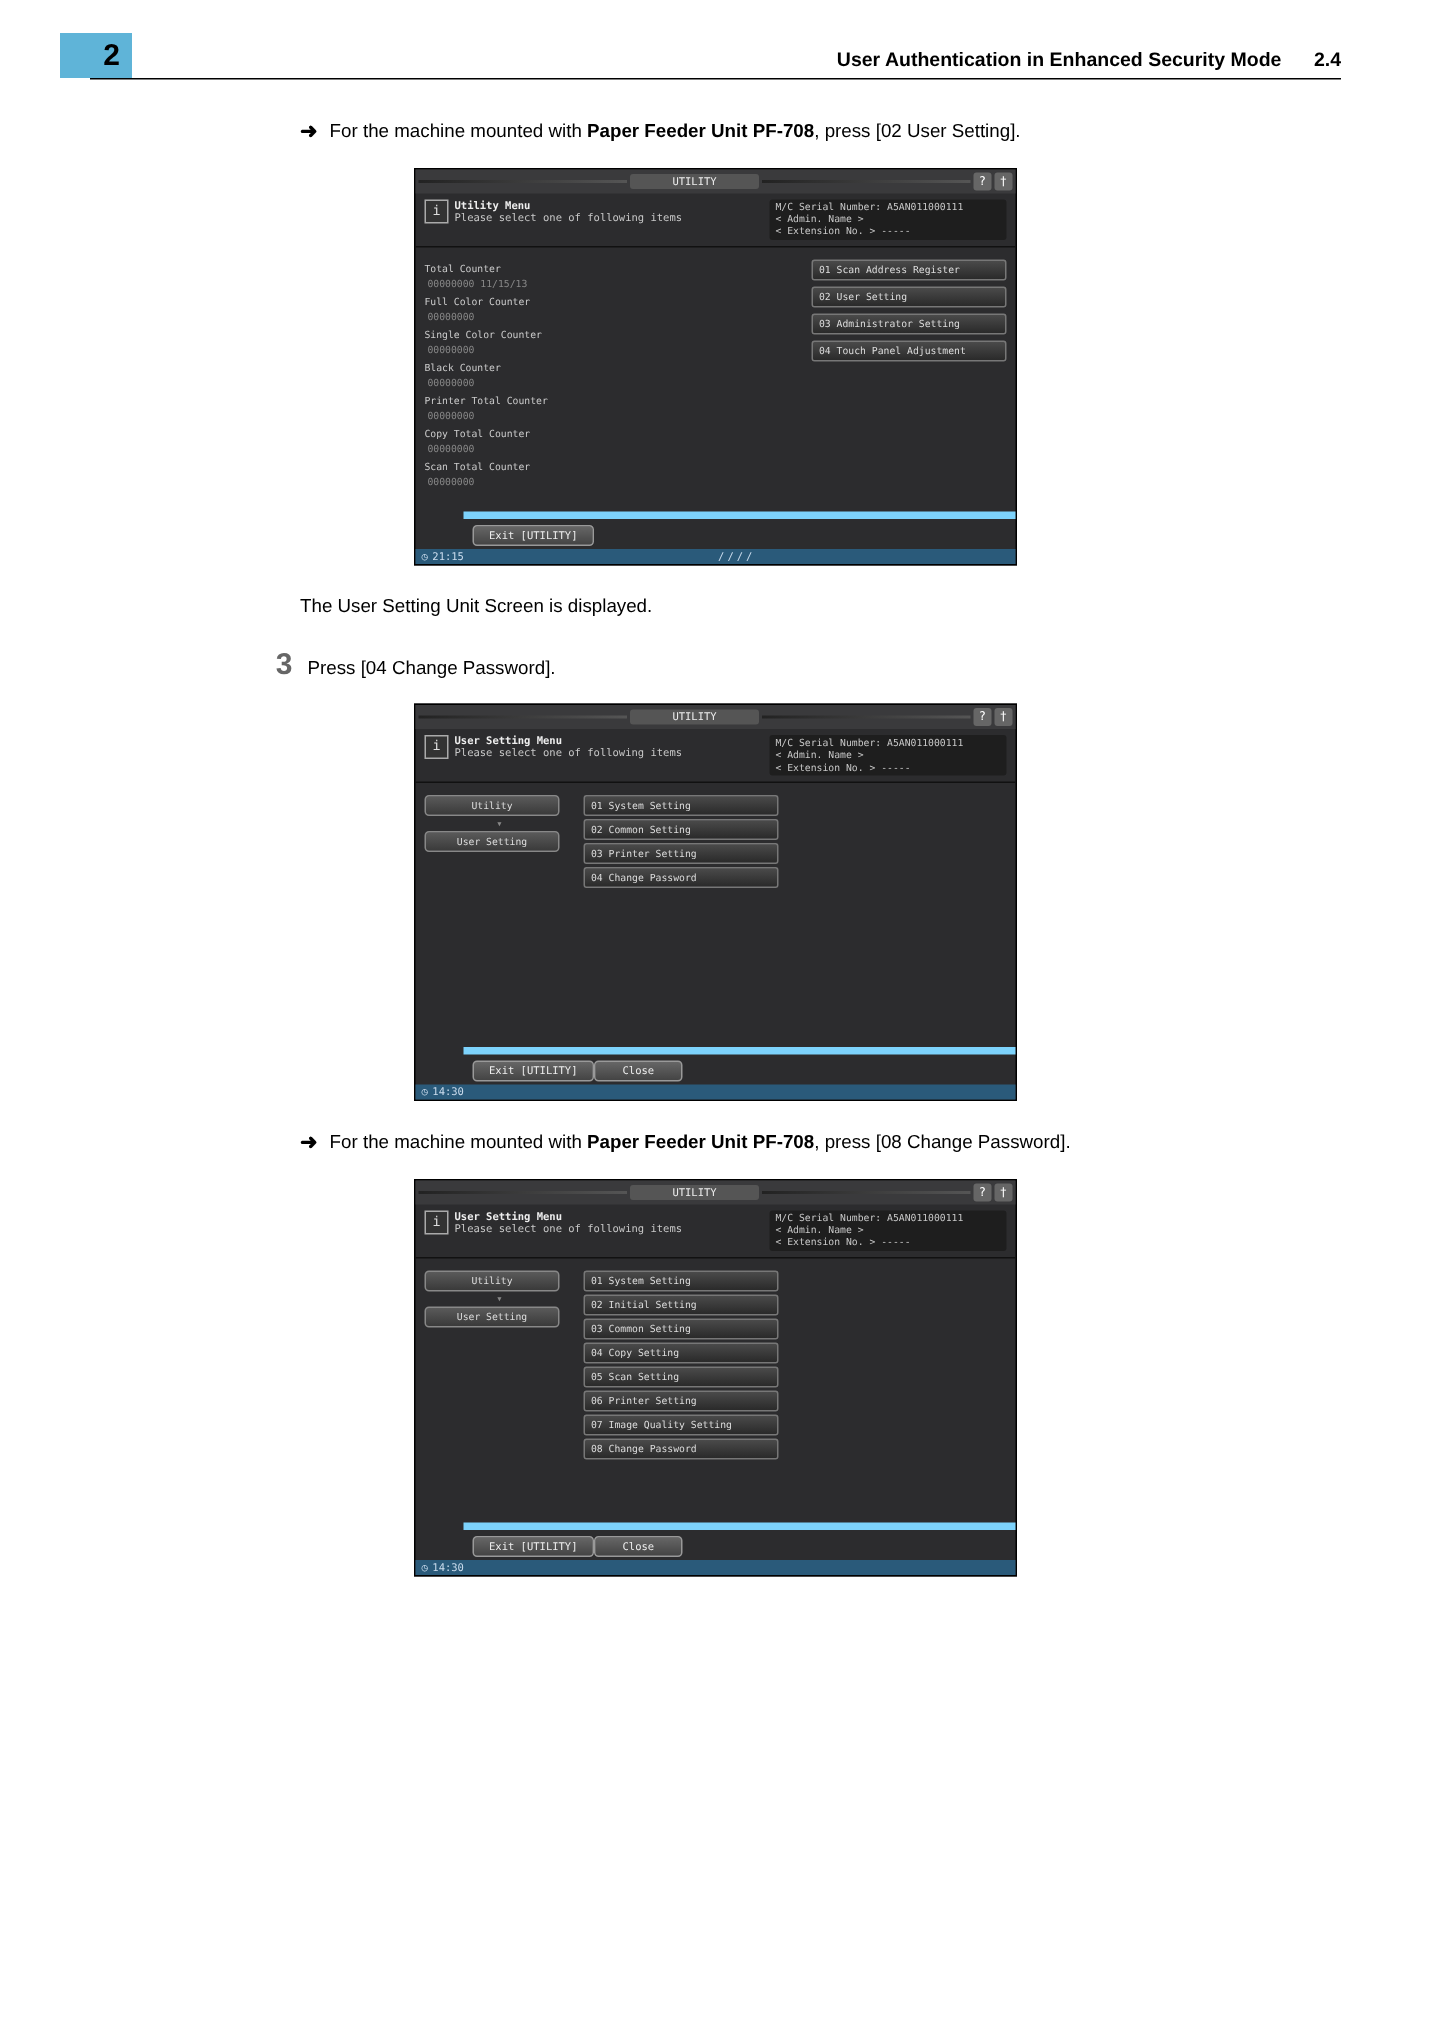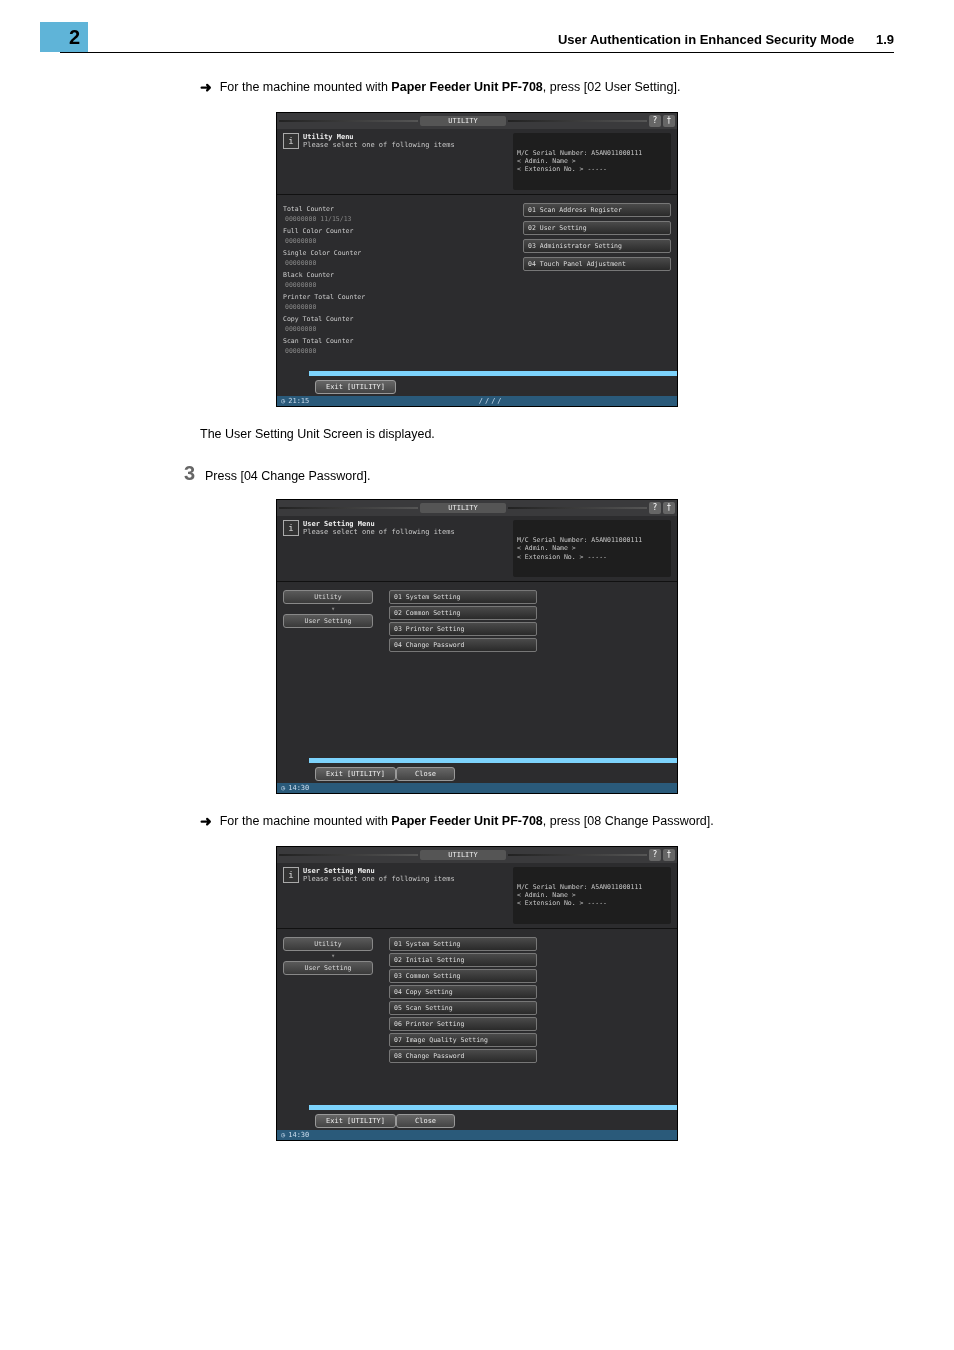--- a/index.html
+++ b/index.html
@@ -160,21 +160,21 @@
     line-height: 14px;
     font-size: 9px;
     color: #ddd;
     background: #333;
   }
   .ss-header-text { line-height: 1.2; }
   .ss-header-title { font-weight: bold; color: #eee; }
   .ss-header-right {
     width: 150px;
     background: #1e1e1e;
-    padding: 16px 4px;
+    padding: 1px 4px;
     line-height: 1.3;
     font-size: 6.5px;
     border-radius: 2px;
   }
   .ss-body {
     display: flex;
     padding: 8px 6px;
     gap: 6px;
     min-height: 160px;
   }
@@ -185,21 +185,21 @@
   .ss-right { flex: 1; display: flex; flex-direction: column; gap: 4px; align-items: flex-end; }
   .ss-counter-head { color: #ccc; font-size: 6.5px; margin-top: 2px; }
   .ss-counter-val { color: #888; font-size: 6.5px; margin-left: 2px; }
   .ss-menu-btn {
     background: linear-gradient(#4a4a4a, #2a2a2a);
     border: 1px solid #777;
     border-radius: 2px;
     padding: 2px 4px;
     font-size: 6.5px;
     color: #ddd;
-    width: 148px;
+    width: 130px;
     box-sizing: border-box;
   }
   .ss-menu-btn.small { width: 90px; }
   .ss-bottom-btns {
     display: flex;
     gap: 4px;
     margin-top: 4px;
     flex-wrap: wrap;
   }
   .ss-bc-btn {
@@ -260,21 +260,21 @@
 </style>
 </head>
 <body>
 
 <div class="page">
 
   <div class="top-rule">
     <div class="chapter-box">2</div>
     <div class="header-title">
       <span>User Authentication in Enhanced Security Mode</span>
-      <span class="header-sec">1.9</span>
+      <span class="header-sec">2.4</span>
     </div>
   </div>
 
   <div class="body-text">
     <div class="arrow-row">
       <span class="arrow">➜</span>
       <span>
         <span>For the machine mounted with </span><b>Paper Feeder Unit PF-708</b><span>, press [02 User Setting].</span>
       </span>
     </div>

